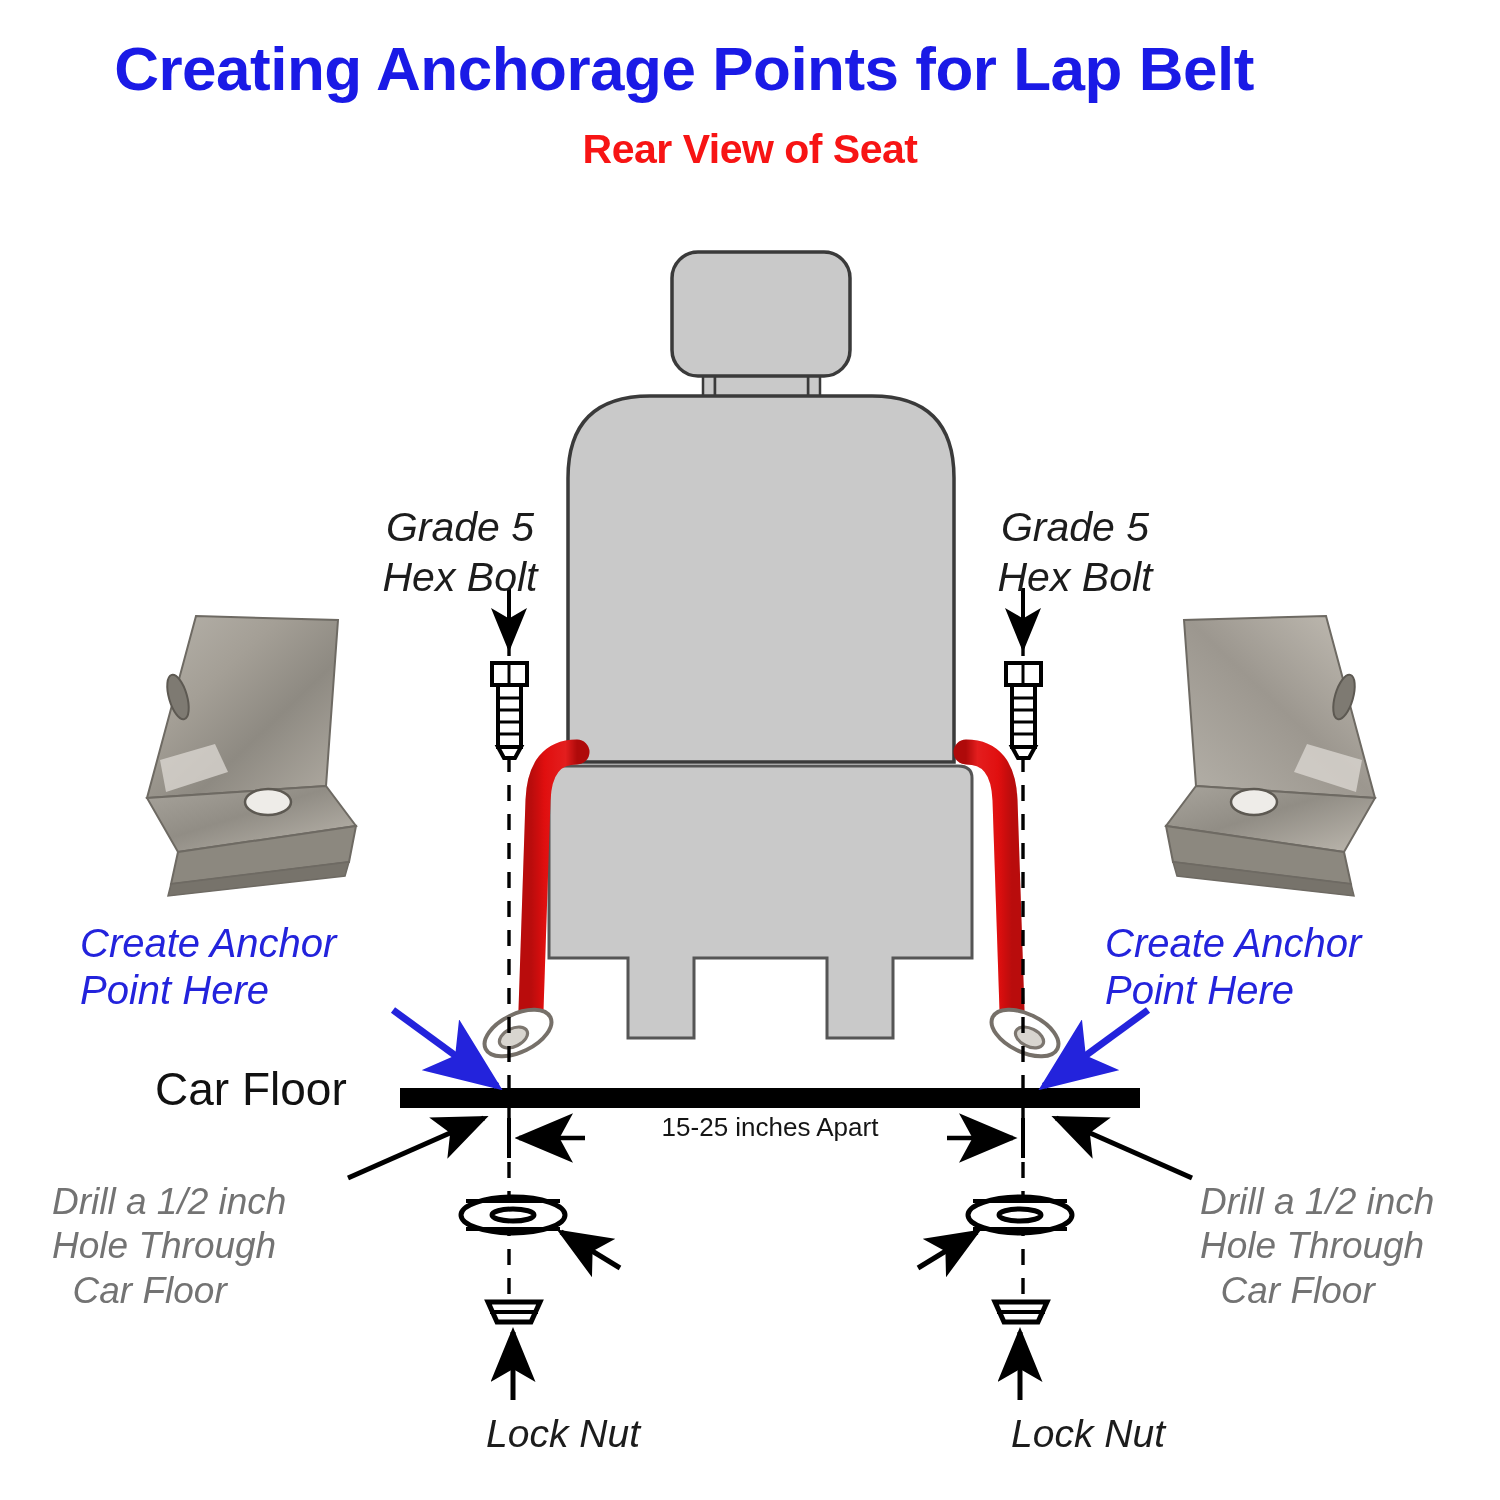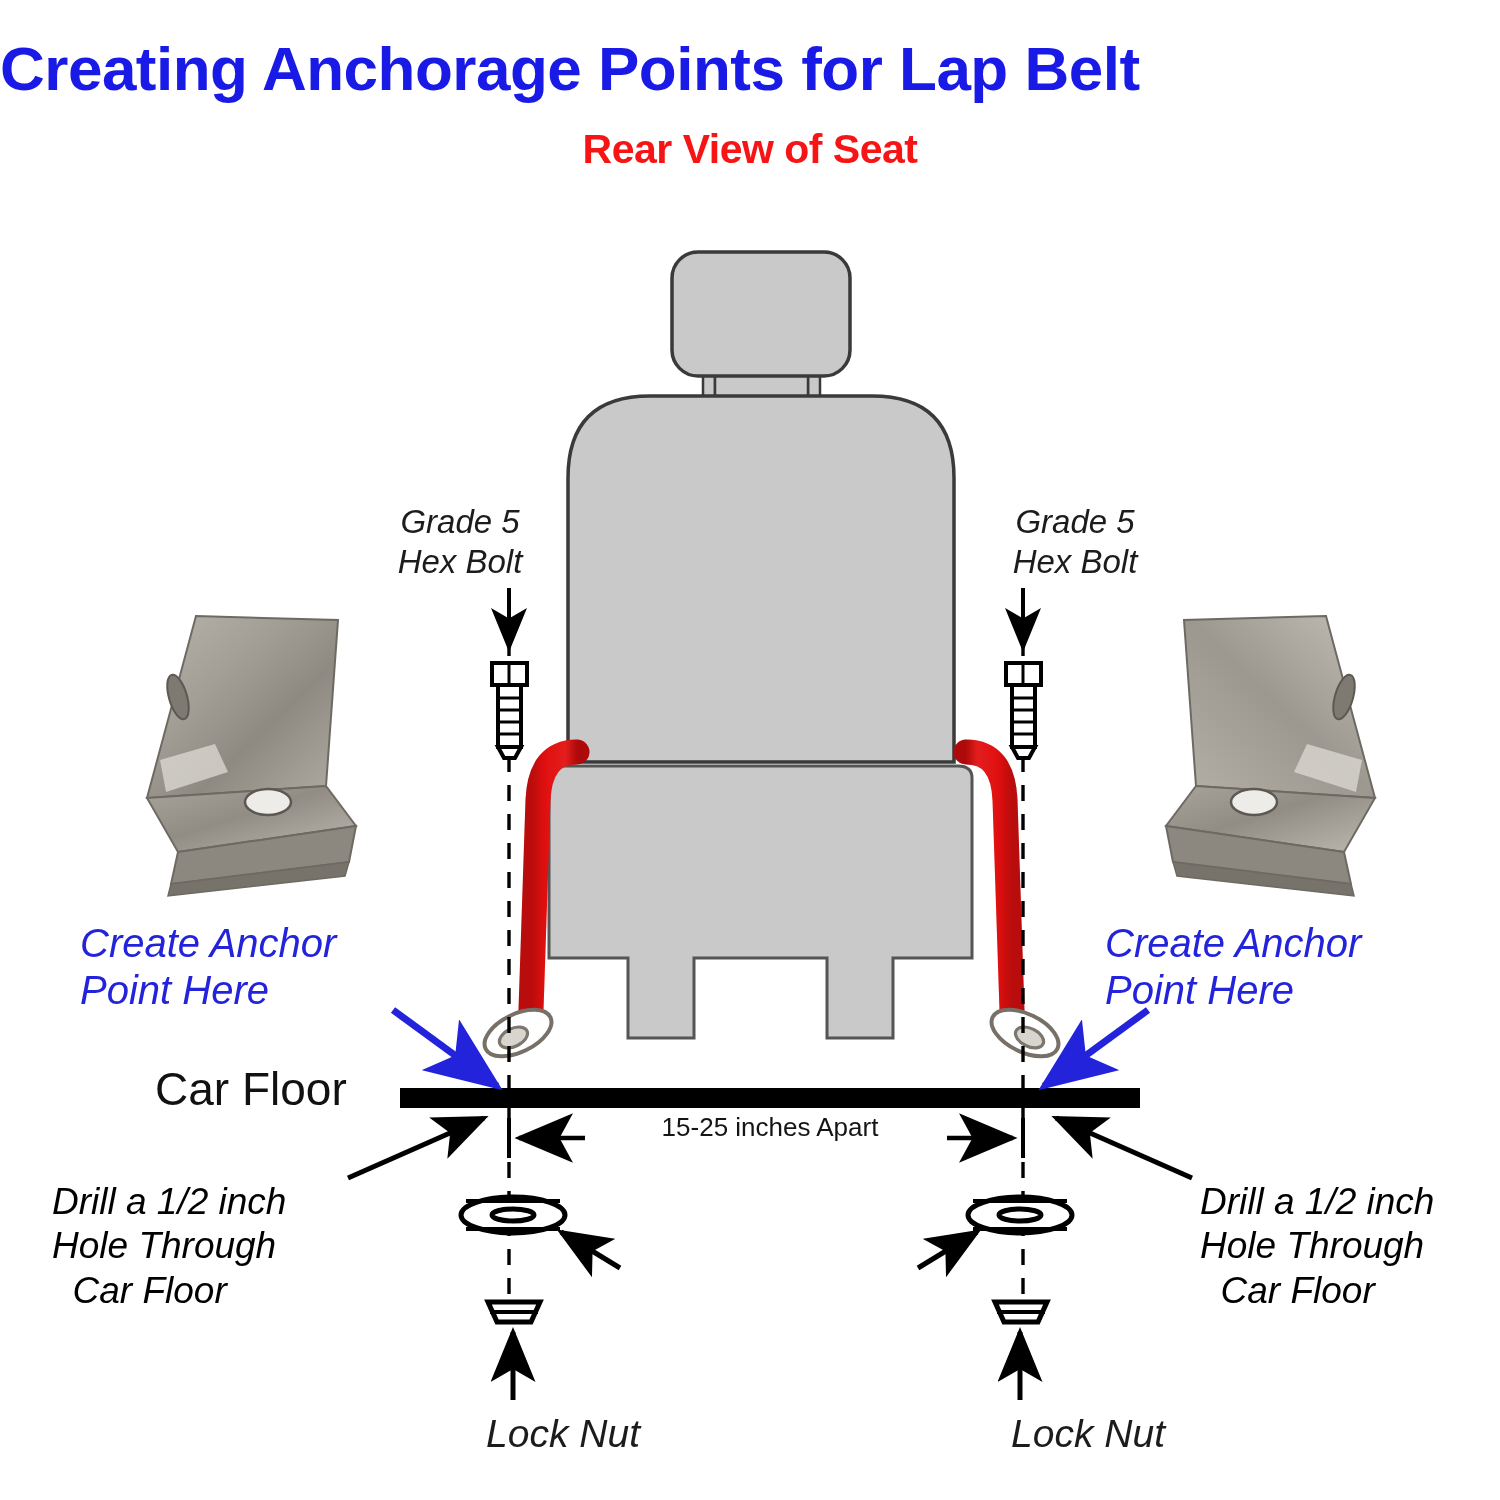--- a/index.html
+++ b/index.html
@@ -24,39 +24,39 @@
   }
   .lbl {
     position: absolute;
     white-space: pre;
     line-height: 1.13;
   }
   .title-blue {
     left: 0;
     top: 34px;
     width: 1368px;
-    text-align: left;
+    text-align: center;
     color: #1a1ae6;
     font-size: 62px;
     font-weight: bold;
     letter-spacing: -0.5px;
   }
   .title-red {
     left: 0;
     top: 126px;
     width: 1500px;
     text-align: center;
     color: #f71414;
     font-size: 41px;
     font-weight: bold;
     letter-spacing: -0.5px;
   }
   .bolt-lbl {
     color: #1c1c1c;
-    font-size: 33px;
+    font-size: 41px;
     font-style: italic;
     text-align: center;
     line-height: 1.22;
   }
   .bolt-lbl-l { left: 330px; top: 502px; width: 260px; }
   .bolt-lbl-r { left: 945px; top: 502px; width: 260px; }
   .anchor-lbl {
     color: #2323dc;
     font-size: 40px;
     font-style: italic;
@@ -73,21 +73,21 @@
   }
   .dim-lbl {
     left: 560px;
     top: 1113px;
     width: 420px;
     text-align: center;
     color: #151515;
     font-size: 26px;
   }
   .drill-lbl {
-    color: #000000;
+    color: #737373;
     font-size: 37px;
     font-style: italic;
     line-height: 1.2;
   }
   .drill-lbl-l { left: 52px; top: 1180px; width: 330px; text-align: left; }
   .drill-lbl-r { left: 1200px; top: 1180px; width: 300px; text-align: left; }
   .washers-lbl {
     left: 620px;
     top: 1235px;
     width: 340px;

